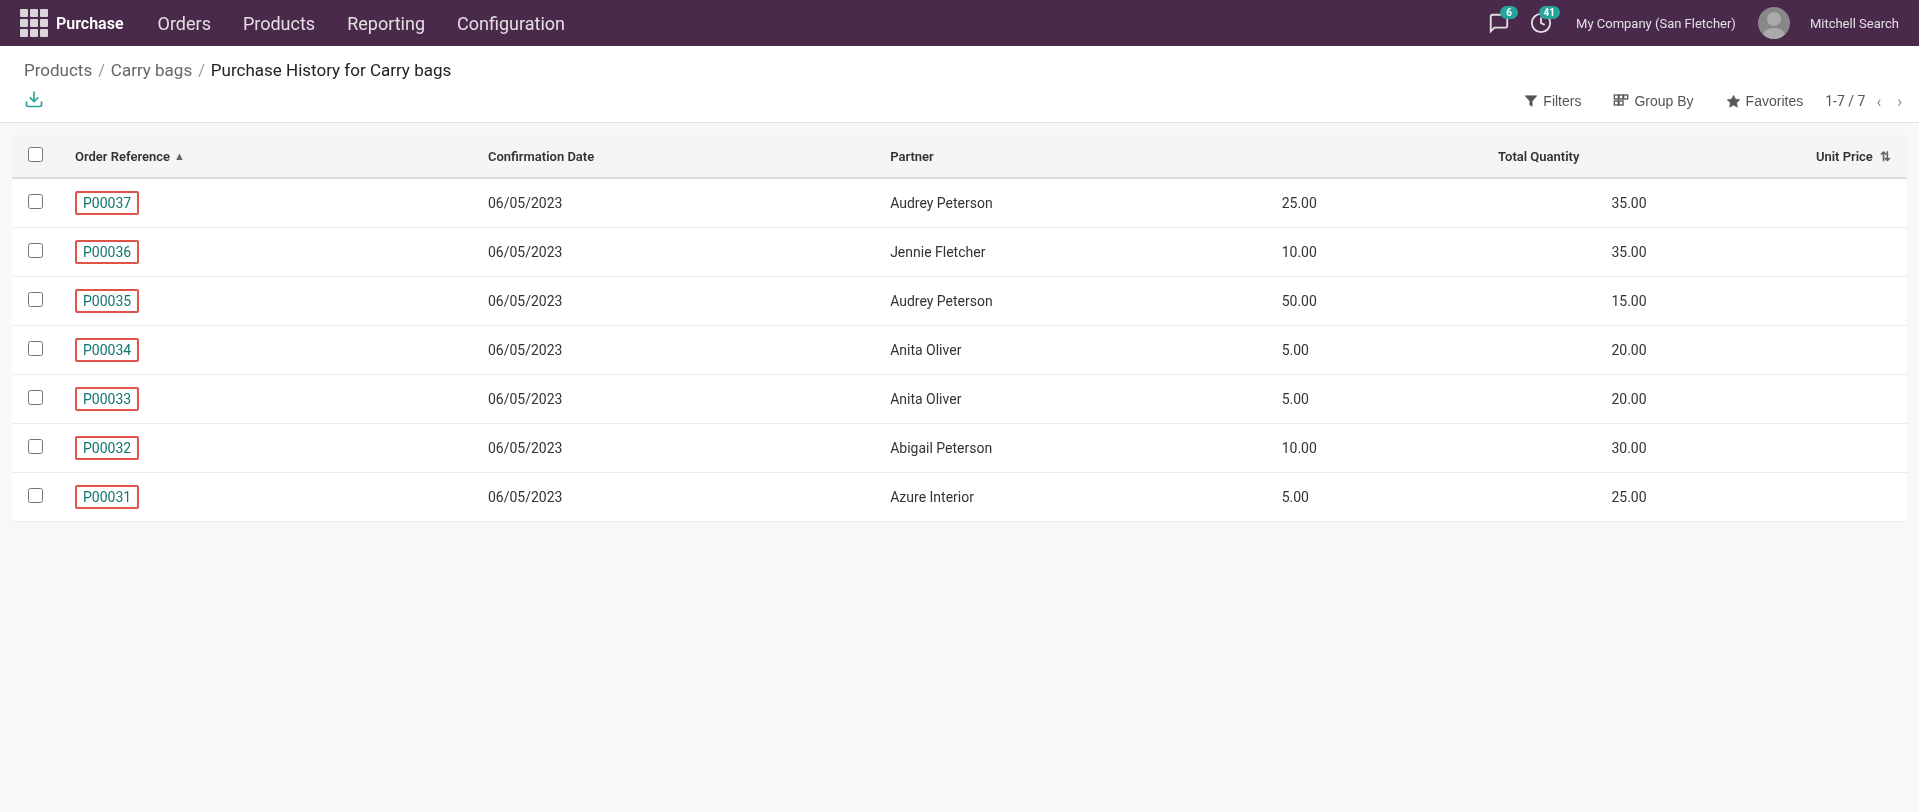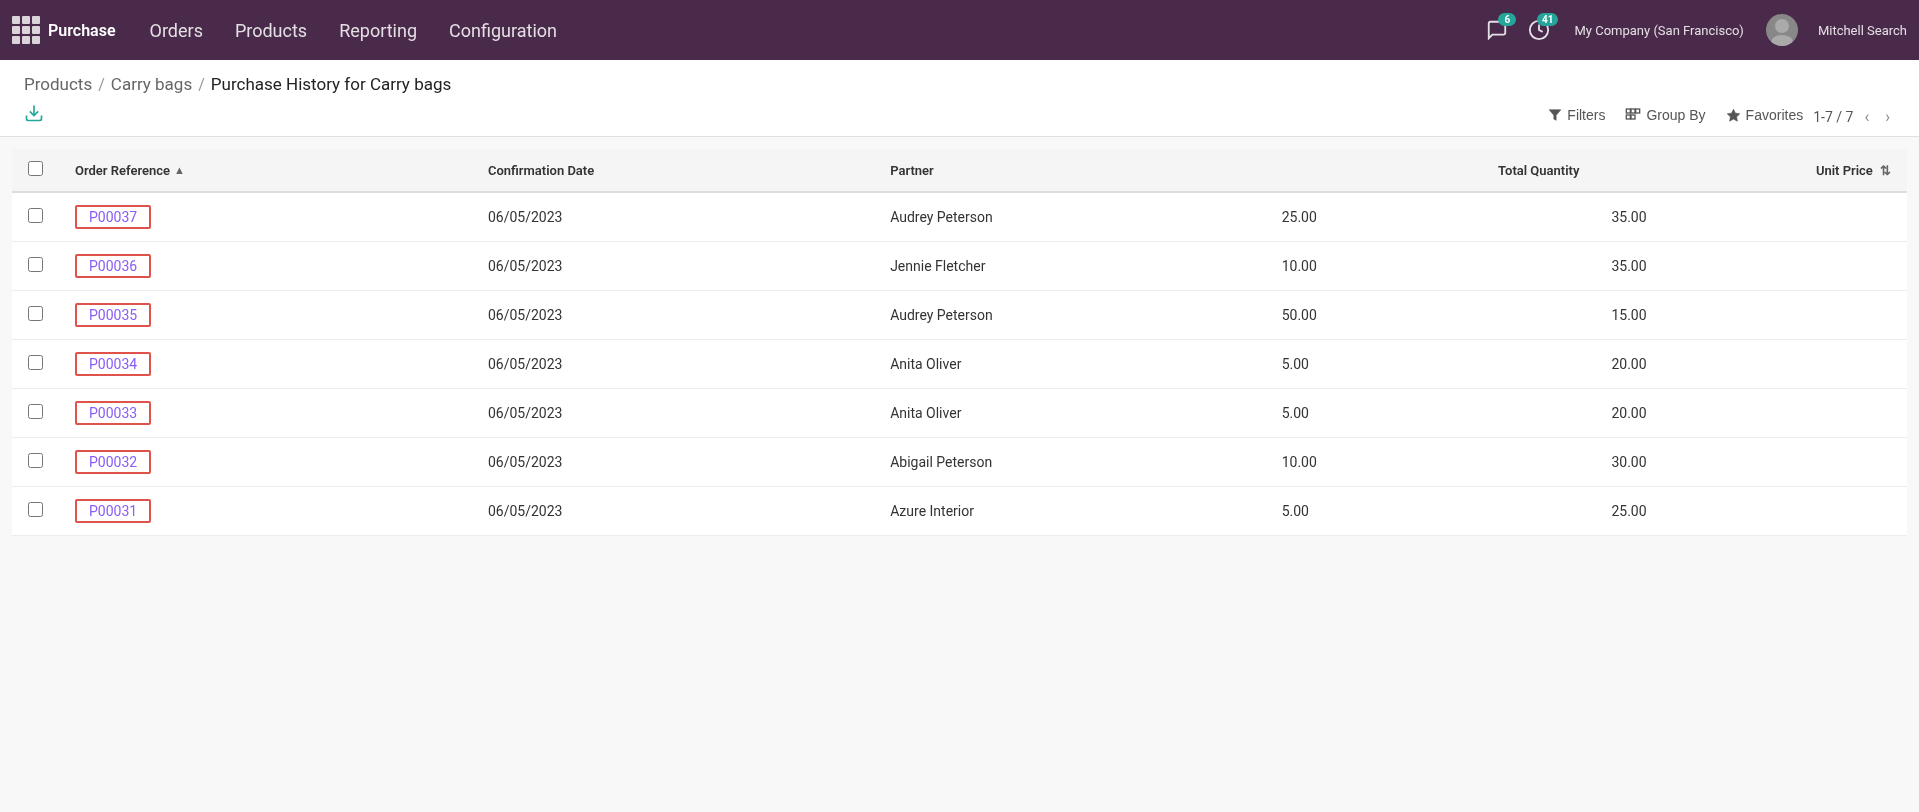--- a/index.html
+++ b/index.html
@@ -3,22 +3,22 @@
   <meta charset="utf-8">
   <style>
     * { box-sizing: border-box; margin: 0; padding: 0; }
     body { font-family: -apple-system, BlinkMacSystemFont, 'Segoe UI', Roboto, sans-serif; font-size: 14px; background: #f8f8f8; }
 
     
     .topnav {
       background: #4a2a4a;
       display: flex;
       align-items: center;
-      height: 60px;
-      padding: 0 12px;
+      height: 46px;
+      padding: 0 20px;
       gap: 4px;
     }
     .topnav-grid-icon {
       width: 28px; height: 28px;
       display: grid; grid-template-columns: repeat(3,8px); grid-template-rows: repeat(3,8px);
       gap: 2px; margin-right: 4px;
     }
     .topnav-grid-icon span {
       background: rgba(255,255,255,0.8);
       border-radius: 1px;
@@ -91,24 +91,24 @@
       border: none; outline: none;
       font-size: 14px; color: #888;
       width: 260px;
       padding: 4px 0;
     }
     .search-icon-btn { cursor: pointer; color: #555; }
 
     
     .action-bar {
       background: #fff;
-      padding: 8px 24px 8px 24px;
+      padding: 8px 12px 8px 24px;
       display: flex;
-      align-items: flex-end;
-      gap: 0;
+      align-items: center;
+      gap: 12px;
       border-bottom: 1px solid #e0e0e0;
     }
     .download-icon { cursor: pointer; color: #26a69a; font-size: 20px; }
     .action-spacer { flex: 1; }
     .action-btn {
       display: flex; align-items: center; gap: 5px;
       cursor: pointer; color: #555; font-size: 14px;
       padding: 5px 10px; border-radius: 4px;
       border: none; background: transparent;
     }
@@ -153,25 +153,25 @@
 
     tbody td {
       padding: 12px 16px;
       font-size: 14px;
       color: #333;
     }
     tbody td.right { }
     tbody td.checkbox-col { text-align: center; }
 
     .order-ref-link {
-      color: #8b5cf6;
+      color: #0f766e;
       cursor: pointer;
       text-decoration: none;
       border: 2px solid #e0534a;
-      padding: 2px 12px;
+      padding: 2px 6px;
       display: inline-block;
       border-radius: 2px;
     }
 
     input[type="checkbox"] {
       width: 15px; height: 15px; cursor: pointer; accent-color: #26a69a;
     }
   </style>
 </head>
 <body>
@@ -201,21 +201,21 @@
       </svg>
       <span class="badge">6</span>
     </div>
     <div class="badge-btn" style="margin-left:8px;">
       <svg width="22" height="22" viewBox="0 0 24 24" fill="none" stroke="rgba(255,255,255,0.85)" stroke-width="2">
         <circle cx="12" cy="12" r="10"></circle>
         <polyline points="12 6 12 12 16 14"></polyline>
       </svg>
       <span class="badge">41</span>
     </div>
-    <span class="topnav-company">My Company (San Francisco)</span>
+    <span class="topnav-company">My Company (San Fletcher)</span>
     <div class="topnav-avatar">
       <svg viewBox="0 0 32 32" fill="#ccc">
           <circle cx="16" cy="12" r="7" fill="#aaa"></circle>
           <ellipse cx="16" cy="28" rx="11" ry="7" fill="#aaa"></ellipse>
         </svg>
     </div>
     <span class="topnav-user">Mitchell Search</span>
   </div>
 </nav>
 

